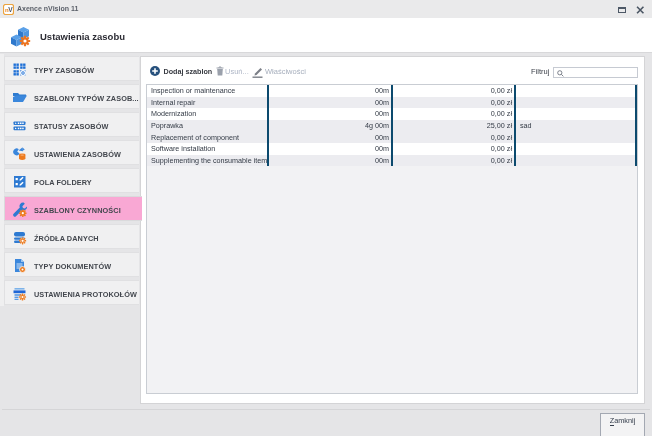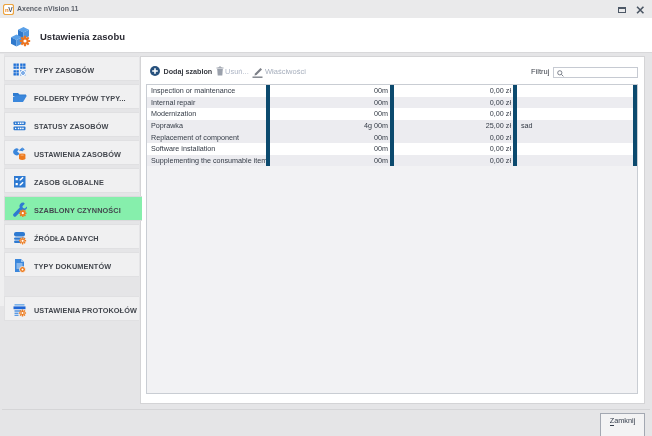--- a/index.html
+++ b/index.html
@@ -7,29 +7,29 @@
   body { font-family:"Liberation Sans", sans-serif; background:#e5e5e7; position:relative; }
   .titlebar { position:absolute; left:0; top:0; width:652px; height:18px; background:#eaeaeb; }
   .nvicon { position:absolute; left:3px; top:4px; width:11px; height:11px; }
   .titletext { position:absolute; left:17px; top:5px; font-size:7px; font-weight:bold; color:#5a5f68; }
   .maxbtn { position:absolute; left:618px; top:7px; width:7.5px; height:6px; border:1.3px solid #4d5866; border-top-width:2.2px; }
   .closebtn { position:absolute; left:635px; top:3px; width:11px; height:12px; font-size:11px; font-weight:bold; color:#4a5563; line-height:12px; text-align:center; }
   .header { position:absolute; left:0; top:18px; width:652px; height:35px; background:#ffffff; border-bottom:1px solid #d8d8da; }
   .hicon { position:absolute; left:11px; top:26px; }
   .htitle { position:absolute; left:40px; top:31px; font-size:9.5px; font-weight:bold; color:#2c2c34; }
   .tile { position:absolute; left:4px; width:135px; height:25px; background:#f0f0f1; border:1px solid #e0e0e2; border-right:none; }
-  .tile.sel { background:#86efac; border-color:#dadadc; width:138px; z-index:2; }
+  .tile.sel { background:#f9a8d4; border-color:#dadadc; width:138px; z-index:2; }
   .tile .ticon { position:absolute; left:7px; top:5px; width:15px; height:15px; }
   .tile .tlabel { position:absolute; left:29px; top:9px; font-size:7.3px; font-weight:bold; color:#43474e; letter-spacing:0.1px; white-space:nowrap; }
   .panel { position:absolute; left:139.5px; top:56px; width:505.5px; height:348px; background:#ffffff; border:1px solid #d4d4d6; }
   .tbitem { position:absolute; height:14px; line-height:11px; font-size:7.5px; }
   .table { position:absolute; left:146px; top:84px; width:492px; height:310px; background:#f2f2f4; border:1px solid #c9cdd3; font-size:7.2px; color:#333a45; }
   table.grid { border-collapse:collapse; width:100%; table-layout:fixed; }
   table.grid th { background:#f0f1f3; font-weight:normal; text-align:left; color:#383e48; border-right:1px solid #d9dce0; border-bottom:1px solid #c9cdd3; height:12px; padding:0 0 0 4px; font-size:7.5px; }
-  table.grid td { height:11.6px; padding:0 4px 0 4px; border-right:4px solid #0c4a6e; overflow:hidden; white-space:nowrap; }
+  table.grid td { height:11.6px; padding:0 4px 0 4px; border-right:2px solid #0c4a6e; overflow:hidden; white-space:nowrap; }
   table.grid tr.odd td { background:#ffffff; }
   table.grid tr.even td { background:#ececf0; }
   td.num { text-align:right; padding-right:2px !important; }
   .filtr { position:absolute; left:531px; top:67px; font-size:7.5px; color:#3a3f48; }
   .fbox { position:absolute; left:553px; top:67px; width:85px; height:10.5px; background:#fff; border:1px solid #c6cad2; }
   .botline { position:absolute; left:2px; top:409px; width:648px; height:1px; background:#d5d5d7; }
   .zamknij { position:absolute; left:600px; top:413px; width:45px; height:25px; background:#f3f3f4; border:1px solid #a3a8b2; font-size:7.3px; color:#333c4a; text-align:center; line-height:13px; }
 </style>
 </head>
 <body>
@@ -98,21 +98,21 @@
         <rect x="11.1" y="8.2" width="2.4" height="2.4"></rect>
         <rect x="8.2" y="11.1" width="2.4" height="2.4"></rect>
         <rect x="11.1" y="11.1" width="2.4" height="2.4"></rect>
       </g>
       <circle cx="11" cy="11" r="2.9" fill="#fff"></circle>
       <circle cx="11" cy="11" r="1.7" fill="#1d6fd6"></circle>
       <circle cx="11" cy="11" r="0.8" fill="#fff"></circle>
     </svg>
   </div>
   <div class="tile" style="top:84px;">
-    <span class="tlabel">FOLDERY TYPÓW TYPY...</span>
+    <span class="tlabel">SZABLONY TYPÓW ZASOB...</span>
     <svg class="ticon" viewBox="0 0 15 15">
       <path d="M1 3 L6 3 L7.5 4.5 L14 4.5 L14 6 L1 6 Z" fill="#2f7bd0"></path>
       <path d="M1 7 L4 5.5 L15 5.5 L11 12 L1 12 Z" fill="#3b87dc"></path>
     </svg>
   </div>
   <div class="tile" style="top:112px;">
     <span class="tlabel">STATUSY ZASOBÓW</span>
     <svg class="ticon" viewBox="0 0 15 15">
       <g fill="#2e7ad2">
         <rect x="1.5" y="3.4" width="12" height="3.6" rx="0.9"></rect>
@@ -138,21 +138,21 @@
       <path d="M10.6 2.4 L12.2 4" stroke="#3b87dc" stroke-width="1.4"></path>
       <g>
         <ellipse cx="10.2" cy="8.8" rx="3.2" ry="1.4" fill="#ee7b1e"></ellipse>
         <rect x="7" y="8.8" width="6.4" height="3.8" fill="#ee7b1e"></rect>
         <ellipse cx="10.2" cy="12.6" rx="3.2" ry="1.4" fill="#ee7b1e"></ellipse>
         <ellipse cx="10.2" cy="9.1" rx="1.9" ry="0.7" fill="#f7b278"></ellipse>
       </g>
     </svg>
   </div>
   <div class="tile" style="top:168px;">
-    <span class="tlabel">ZASOB GLOBALNE</span>
+    <span class="tlabel">POLA FOLDERY</span>
     <svg class="ticon" viewBox="0 0 15 15">
       <rect x="2" y="2" width="11.5" height="11.5" fill="#2e7ad2"></rect>
       <g fill="#fff">
         <rect x="3.6" y="4" width="2.2" height="2.2"></rect>
         <rect x="3.6" y="9" width="2.2" height="2.2"></rect>
         <path d="M7.6 5.4 L10.6 2.8 L11.6 3.8 L8.8 6.4 L7.4 6.6 Z"></path>
         <path d="M7.6 10.4 L10.6 7.8 L11.6 8.8 L8.8 11.4 L7.4 11.6 Z"></path>
       </g>
     </svg>
   </div>
@@ -209,21 +209,21 @@
     <svg class="ticon" viewBox="0 0 15 15">
       <path d="M3 1 L9 1 L12 4 L12 14 L3 14 Z" fill="#3b87dc"></path>
       <path d="M9 1 L9 4 L12 4 Z" fill="#9cc4ee"></path>
       <g stroke="#fff" stroke-width="0.8">
         <path d="M4.5 6 L10.5 6 M4.5 8 L10.5 8 M4.5 10 L8 10"></path>
       </g>
       <circle cx="10.5" cy="11.5" r="3" fill="#ee7b1e" stroke="#f6f6f6" stroke-width="0.8"></circle>
       <circle cx="10.5" cy="11.5" r="1" fill="#fff"></circle>
     </svg>
   </div>
-  <div class="tile" style="top:296px;">
+  <div class="tile" style="top:280px;">
     <span class="tlabel">USTAWIENIA PROTOKOŁÓW</span>
     <svg class="ticon" viewBox="0 0 15 15">
       <rect x="2.5" y="2" width="10" height="1.6" fill="#7db3ea"></rect>
       <rect x="1.5" y="4.4" width="12" height="2.8" fill="#1f66d6"></rect>
       <rect x="2.5" y="8.2" width="7" height="1.6" fill="#5a9ae4"></rect>
       <rect x="2.5" y="10.6" width="4" height="1.5" fill="#5a9ae4"></rect>
       <rect x="2.5" y="12.8" width="4" height="1.2" fill="#5a9ae4"></rect>
       <g fill="#ee7b1e">
         <circle cx="10.5" cy="11" r="2.5" stroke="#f2f2f2" stroke-width="0.7"></circle>
         <g transform="translate(10.5,11)">

